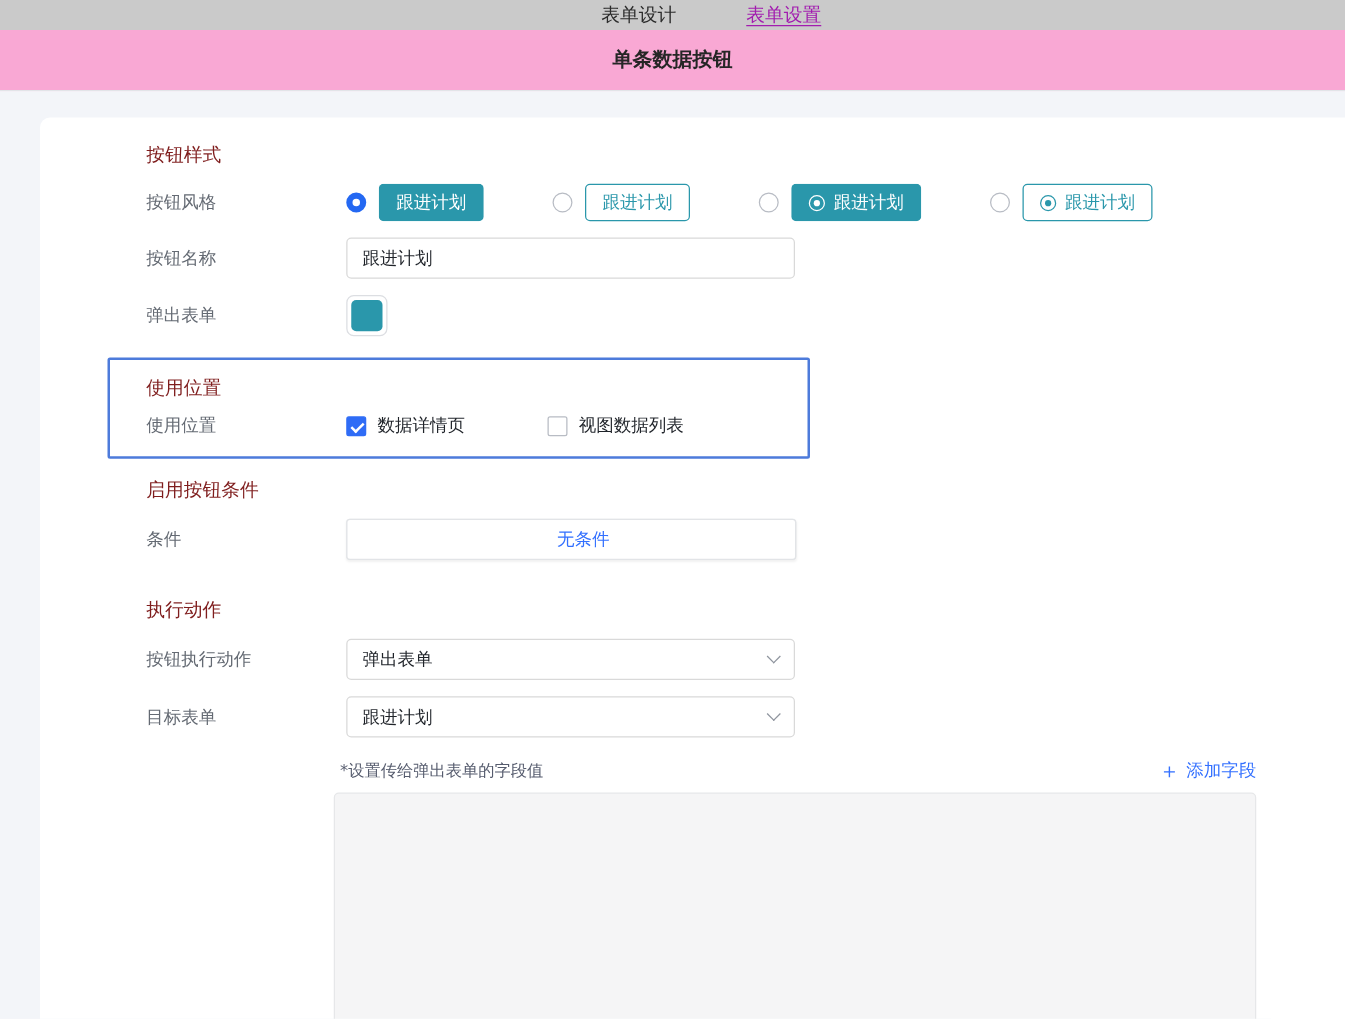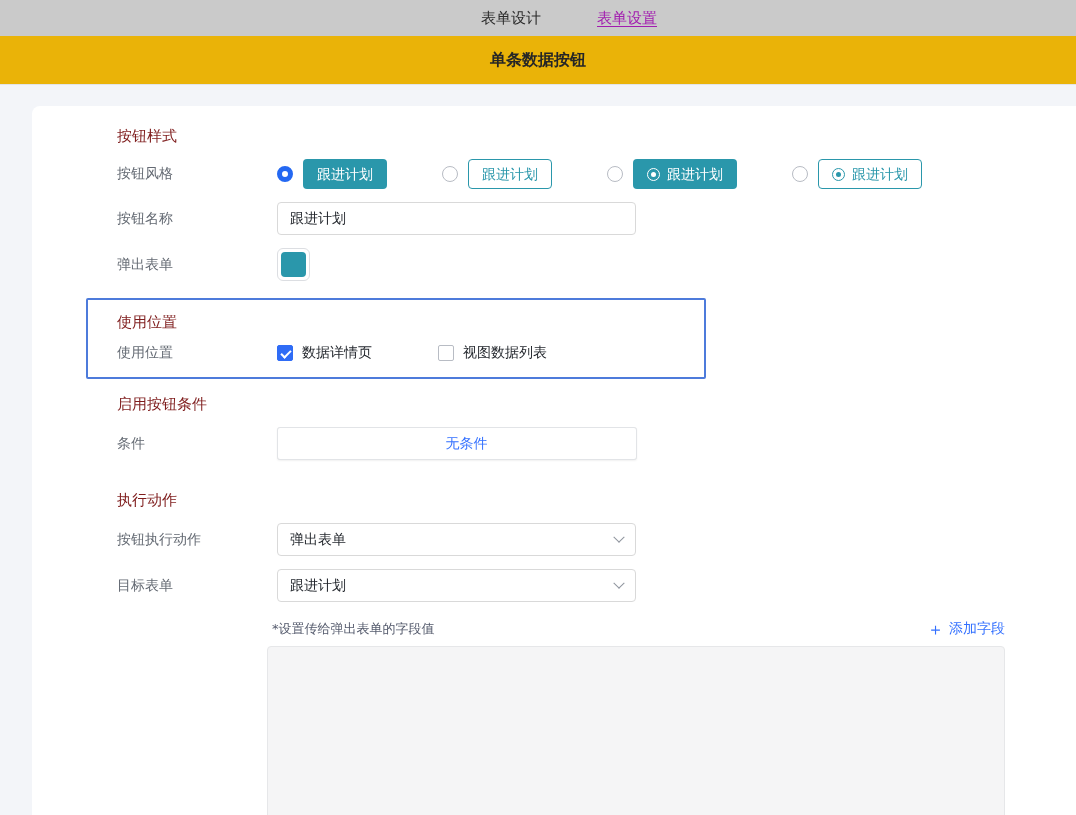--- a/index.html
+++ b/index.html
@@ -1,26 +1,26 @@
 <!DOCTYPE html>
 <html><head>
 <meta charset="utf-8">
 <style>
   * { box-sizing: border-box; margin: 0; padding: 0; }
   html,body { width:1076px; height:815px; overflow:hidden;
     font-family:"DejaVu Sans","Liberation Sans",sans-serif; background:#f3f5f9; }
 
   
-  .topbar { height:36px; background:#cacaca; display:flex; align-items:center;
+  .topbar { height:24px; background:#cacaca; display:flex; align-items:center;
     justify-content:center; gap:56px; padding-left:62px; }
   .topbar .tab { font-size:15px; color:#2b2b2b; cursor:pointer; line-height:32px; }
   .topbar .tab.active { color:#a21caf; text-decoration:underline; text-underline-offset:3px; }
 
   
-  .header { height:49px; background:#eab308; border-bottom:1px solid #e2e4e8;
+  .header { height:49px; background:#f9a8d4; border-bottom:1px solid #e2e4e8;
     display:flex; align-items:center; justify-content:center; }
   .header .title { font-size:16px; font-weight:700; color:#262626; }
   .gap-band { height:21px; background:#f3f5f9; }
 
   
   .card { margin-left:32px; background:#fff; border-top-left-radius:8px;
     min-height:713px; padding:20px 0 0 85px; }
 
   .section-heading { font-size:15px; font-weight:400; color:#7f1d1d;
     line-height:20px; margin-bottom:13px; }
@@ -55,21 +55,21 @@
     cursor:pointer; }
   .chevron-down { width:8px; height:8px; border-right:1.5px solid #8f959e;
     border-bottom:1.5px solid #8f959e; transform:rotate(45deg) translate(-2px,-2px); }
 
   
   .swatch-outer { width:33px; height:33px; border:1px solid #dcdee2;
     border-radius:6px; background:#fff; padding:3px; cursor:pointer; }
   .swatch-inner { width:100%; height:100%; border-radius:4px; background:#2a97ab; }
 
   
-  .highlight-box { margin-left:-31px; width:620px; border:2px solid #4d7bdb;
+  .highlight-box { margin-left:-31px; width:562px; border:2px solid #4d7bdb;
     border-radius:2px; padding:12px 0 15px 29px; margin-bottom:15px; }
   .highlight-box .row { margin-bottom:0; margin-top:12px; }
 
   
   .checkbox-option { display:flex; align-items:center; gap:9px; cursor:pointer; }
   .checkbox-option + .checkbox-option { margin-left:66px; }
   .checkbox { width:16px; height:16px; border-radius:2px; position:relative;
     border:1px solid #b8bcc4; background:#fff; flex:0 0 16px; }
   .checkbox.checked { background:#2f6cf6; border-color:#2f6cf6; }
   .checkbox.checked::after { content:""; position:absolute; left:5px; top:1.5px;

